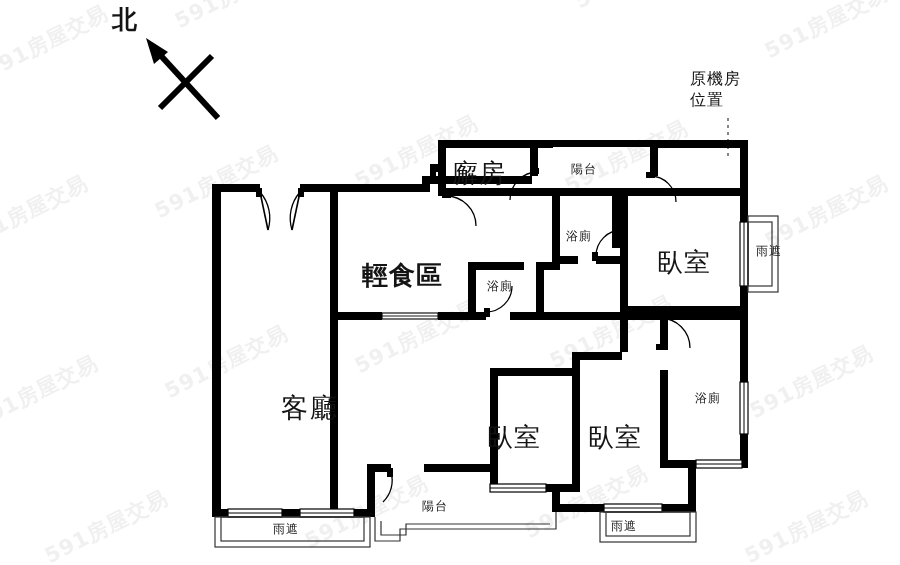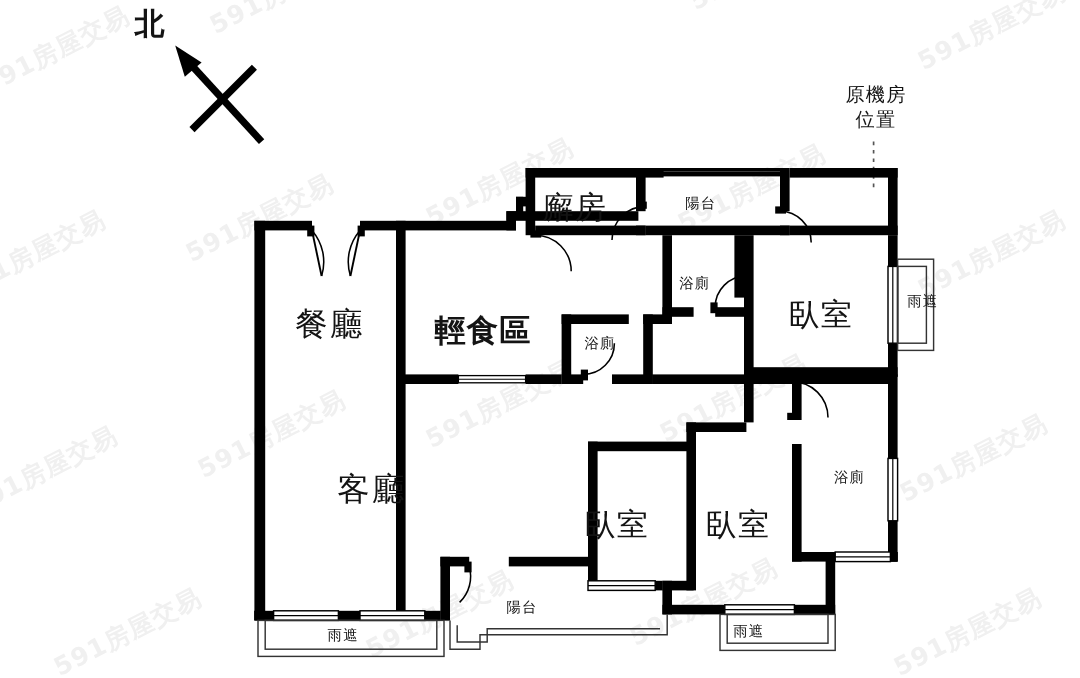--- a/index.html
+++ b/index.html
@@ -11,21 +11,21 @@
             pointer-events:none;overflow:hidden;}
   .wm{position:absolute;color:#f0f0f0;font-size:21px;font-weight:bold;
       white-space:nowrap;transform:rotate(-27deg);transform-origin:left top;
       letter-spacing:1px;}
   .lbl{position:absolute;color:#141414;white-space:nowrap;
        font-family:"DejaVu Sans","Liberation Sans",sans-serif;}
   .lbl-xl{font-size:27px;letter-spacing:2px;}
   .lbl-lg{font-size:26px;letter-spacing:1px;}
   .lbl-md{font-size:12px;letter-spacing:1px;}
   .lbl-north{font-size:25px;font-weight:bold;}
-  .lbl-note{font-size:16px;line-height:21px;text-align:center;letter-spacing:1px;}
+  .lbl-note{font-size:16px;line-height:21px;letter-spacing:1px;}
 </style>
 </head>
 <body>
 
 <div id="stage">
 
   <div class="wm-layer">
     <div class="wm" style="left:-20px;  top:60px;">591房屋交易</div>
     <div class="wm" style="left:170px; top:10px;">591房屋交易</div>
     <div class="wm" style="left:370px; top:-20px;">591房屋交易</div>
@@ -231,21 +231,20 @@
 
   </svg>
 
   <div class="lbl lbl-north" style="left:112px; top:3px;">北</div>
 
   <div class="lbl lbl-note" style="left:690px; top:68px; width:80px;">
     <div>原機房</div>
     <div>位置</div>
   </div>
 
-  <div class="lbl lbl-xl" style="left:246px; top:252px;">餐廳</div>
   <div class="lbl lbl-xl" style="left:240px; top:390px;margin-left:41px;">客廳</div>
   <div class="lbl lbl-lg" style="left:362px; top:258px;font-weight:bold;">輕食區</div>
   <div class="lbl lbl-lg" style="left:452px; top:156px;">廨房</div>
   <div class="lbl lbl-lg" style="left:657px; top:245px;">臥室</div>
   <div class="lbl lbl-lg" style="left:487px; top:420px;">臥室</div>
   <div class="lbl lbl-lg" style="left:588px; top:420px;">臥室</div>
   <div class="lbl lbl-md" style="left:566px; top:228px;">浴廁</div>
   <div class="lbl lbl-md" style="left:487px; top:278px;">浴廁</div>
   <div class="lbl lbl-md" style="left:695px; top:390px;">浴廁</div>
   <div class="lbl lbl-md" style="left:571px; top:161px;">陽台</div>

